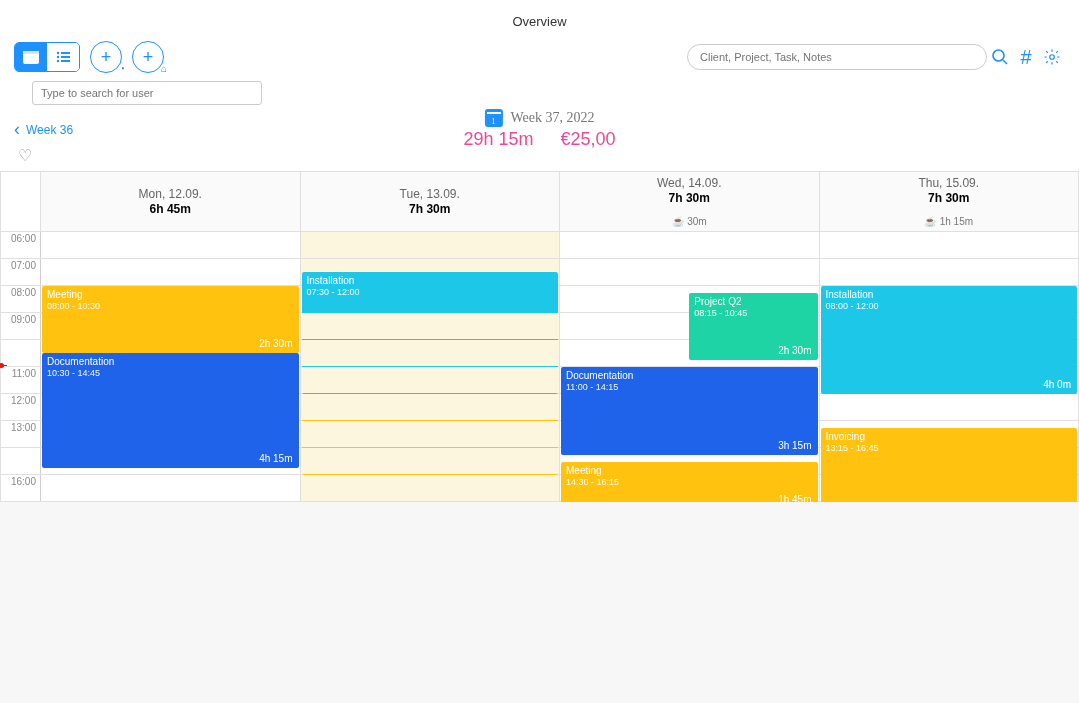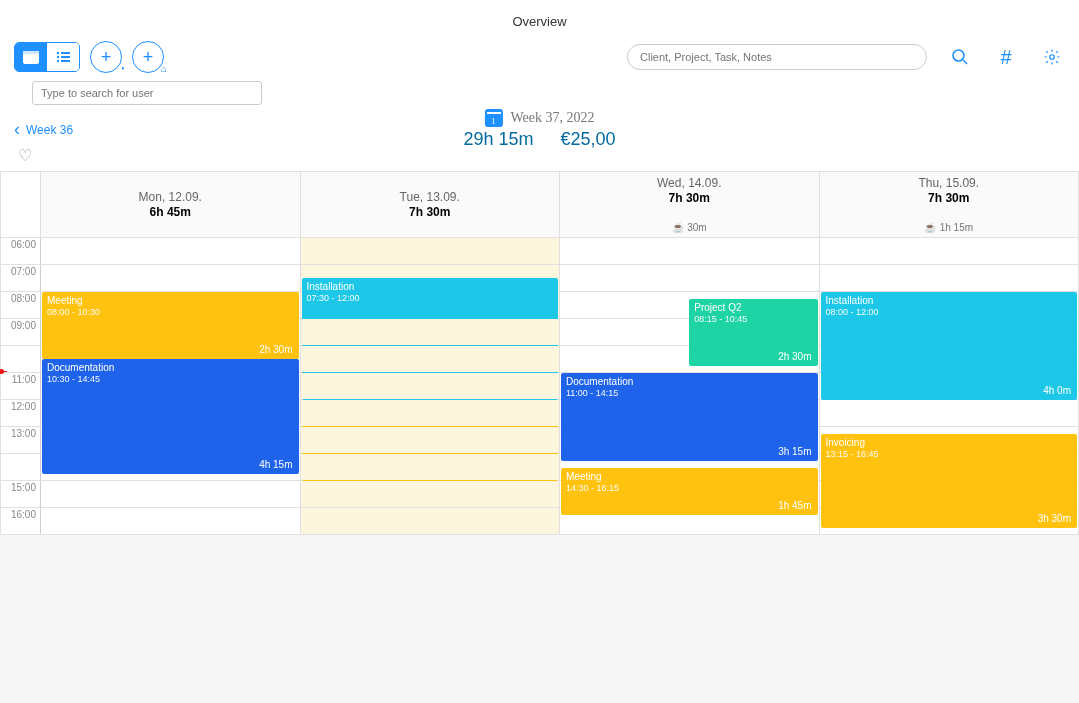--- a/index.html
+++ b/index.html
@@ -6,21 +6,21 @@
   body { font-family: -apple-system, "Segoe UI", Arial, sans-serif; background: #f7f7f7; color: #333; }
 
   .app { width: 1079px; margin: 0 auto; background: #fff; }
 
   
   .titlebar { text-align: center; padding: 14px 0 6px; font-size: 13px; color: #333; }
 
   
   .toolbar { display: flex; align-items: center; padding: 6px 14px 4px; }
   .tbl { display: flex; align-items: center; gap: 10px; }
-  .tbr { margin-left: auto; display: flex; align-items: center; gap: 20px; }
+  .tbr { margin-left: auto; display: flex; align-items: center; gap: 0; }
 
   .seg { display: flex; border: 1px solid #1e90ff; border-radius: 5px; overflow: hidden; }
   .seg button { width: 32px; height: 28px; border: none; background: #fff; display: flex; align-items: center; justify-content: center; cursor: pointer; }
   .seg button.active { background: #1e90ff; }
 
   .circlebtn { width: 32px; height: 32px; border: 1.5px solid #1e90ff; border-radius: 50%; background: #fff; display: flex; align-items: center; justify-content: center; cursor: pointer; position: relative; }
   .circlebtn .plus { color: #1e90ff; font-size: 18px; font-weight: 300; line-height: 1; }
   .circlebtn .sub { position: absolute; bottom: -2px; right: -4px; font-size: 10px; color: #1e90ff; }
 
   .searchbox { height: 26px; width: 300px; border: 1px solid #ccc; border-radius: 13px; padding: 0 12px; font-size: 11px; color: #888; outline: none; }
@@ -32,33 +32,33 @@
 
   
   .weekrow { display: flex; align-items: center; padding: 6px 14px 2px; position: relative; }
   .prevw { display: flex; align-items: center; gap: 6px; color: #1e90ff; font-size: 12px; cursor: pointer; }
   .chev { font-size: 18px; font-weight: 300; }
   .centerweek { position: absolute; left: 50%; transform: translateX(-50%); text-align: center; }
   .wktop { display: flex; align-items: center; gap: 8px; color: #777; font-size: 14px; justify-content: center; font-family: Liberation Serif, serif; }
   .calicon { width: 18px; height: 18px; background: #1e90ff; border-radius: 3px; position: relative; display: inline-block; }
   .calicon::before { content: ""; position: absolute; top: 3px; left: 2px; right: 2px; height: 2px; background: #fff; }
   .calicon::after { content: "1"; position: absolute; bottom: 1px; left: 0; right: 0; text-align: center; color: #fff; font-size: 8px; }
-  .wkbot { font-size: 18px; color: #0369a1; font-weight: 400; margin-top: 2px; }
+  .wkbot { font-size: 18px; color: #ec4899; font-weight: 400; margin-top: 2px; }
   .wkbot span + span { margin-left: 22px; }
 
   .bulb { padding: 4px 18px 6px; color: #999; font-size: 16px; }
 
   
   table.cal { width: 100%; border-collapse: collapse; table-layout: fixed; font-size: 11px; }
   table.cal col.tg { width: 40px; }
   table.cal col.dc { width: calc((100% - 40px)/4); }
   table.cal th { border: 1px solid #e0e0e0; padding: 4px 0; font-weight: 400; text-align: center; background: #fafafa; }
   table.cal th .dl { color: #666; font-size: 12px; }
   table.cal th .dt { font-weight: 700; color: #000; font-size: 12px; margin-top: 1px; }
-  table.cal th .db { color: #777; font-size: 10px; margin-top: 17px; }
+  table.cal th .db { color: #777; font-size: 10px; margin-top: 11px; }
   table.cal th.tgc { background: #fff; }
 
   td.tgcell { border: 1px solid #e0e0e0; border-right: 1px solid #d0d0d0; vertical-align: top; padding: 1px 4px 0 0; text-align: right; color: #888; font-size: 10px; background: #fff; }
   td.daycell { border: 1px solid #e0e0e0; height: 27px; position: relative; padding: 0; }
   td.daycell.today { background: #fdf6df; }
 
   .event { position: absolute; left: 1px; right: 1px; border-radius: 2px; color: #fff; font-size: 10px; padding: 3px 5px 2px; overflow: hidden; cursor: pointer; }
   .event .et { font-size: 10px; line-height: 1.2; }
   .event .es { font-size: 9px; opacity: 0.95; line-height: 1.2; }
   .event .ed { position: absolute; right: 6px; bottom: 4px; font-size: 10px; }
@@ -286,27 +286,20 @@
           <td class="daycell"></td>
         </tr>
         <tr>
           <td class="tgcell"></td>
           <td class="daycell"></td>
           <td class="daycell today"></td>
           <td class="daycell"></td>
           <td class="daycell"></td>
         </tr>
         <tr>
-          <td class="tgcell">15:00</td>
-          <td class="daycell"></td>
-          <td class="daycell today"></td>
-          <td class="daycell"></td>
-          <td class="daycell"></td>
-        </tr>
-        <tr>
           <td class="tgcell">16:00</td>
           <td class="daycell"></td>
           <td class="daycell today"></td>
           <td class="daycell"></td>
           <td class="daycell"></td>
         </tr>
       </tbody>
   </table>
 </div>
 

